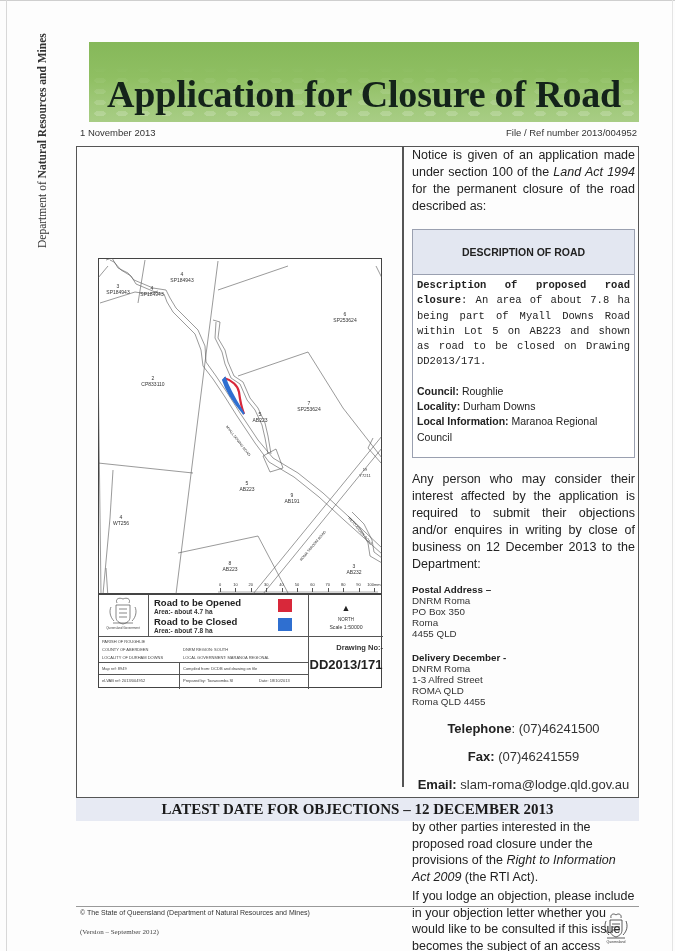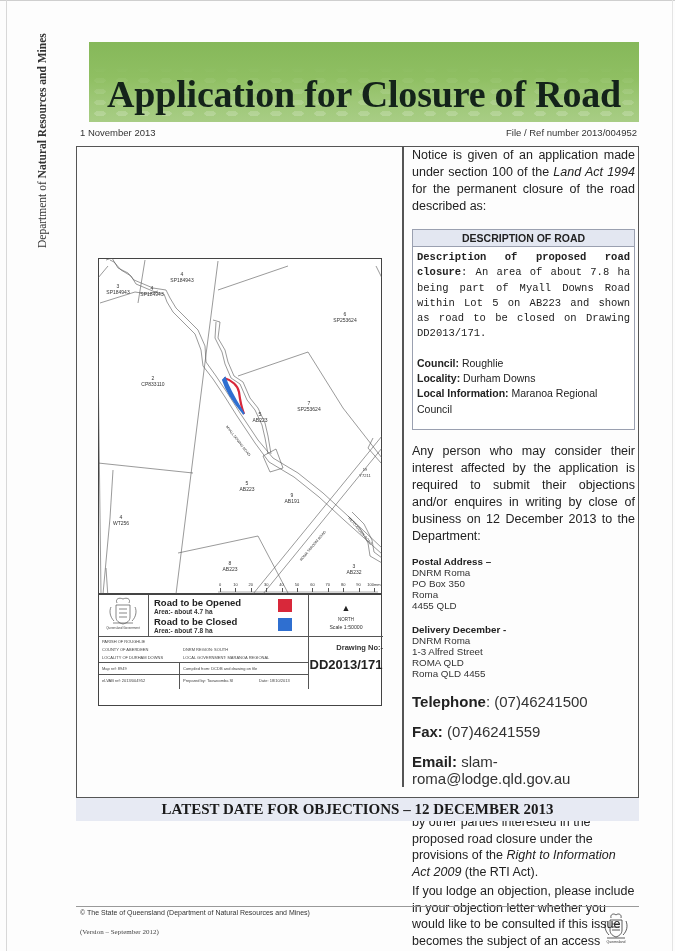--- a/index.html
+++ b/index.html
@@ -46,47 +46,47 @@
 
   .right-col { position: absolute; left: 412px; top: 147px; width: 223px; }
   .notice { font-size: 12.5px; line-height: 17px; text-align: justify; color: #222; }
   .notice i { font-style: italic; }
 
   .desc-box {
     margin-top: 14px; border: 1px solid #9aa0b0; background: #fff;
   }
   .desc-head {
     background: #e3e7f1; border-bottom: 1px solid #9aa0b0;
-    text-align: center; font-weight: bold; font-size: 10.5px; padding: 2px 0;
+    text-align: center; font-weight: bold; font-size: 10.5px; padding: 16px 0;
   }
   .desc-body { padding: 3px 4px 12px 4px; font-size: 10.5px; line-height: 15.3px; }
   .desc-body p { text-align: justify; font-family: Liberation Mono, monospace; }
   .desc-body .gap { height: 14px; }
 
   .objection-text { margin-top: 13px; font-size: 12.5px; line-height: 17px; text-align: justify; }
   .addr { margin-top: 11px; font-size: 9.8px; line-height: 11px; color: #333; }
   .addr b { color: #222; }
-  .contact { margin-top: 12px; font-size: 15px; color: #333; }
+  .contact { margin-top: 12px; font-size: 13px; color: #333; text-align: center; }
   .contact b { color: #222; }
   .para { margin-top: 3px; font-size: 12.5px; line-height: 16.5px; color: #222; }
   .para i { font-style: italic; }
 
   .deadline {
     position: absolute; left: 76px; top: 797px; width: 563px; height: 24px;
     background: #e7eaf3; border-top: 1.5px solid #555;
     font-family: "Liberation Serif", serif; font-weight: bold; font-size: 15px;
     text-align: center; line-height: 22px; color: #1a1a1a;
   }
 
   
   .map { position: absolute; left: 98px; top: 258px; width: 284px; height: 430px; }
   .map svg { position: absolute; left: 0; top: 0; }
   .map-text { position: absolute; font-size: 5px; color: #333; text-align: center; line-height: 6px; transform: translateX(-50%); white-space: nowrap; }
 
-  .legend { position: absolute; left: 98px; top: 594px; width: 284px; height: 112px; border: 1px solid #444; background: #fff; }
+  .legend { position: absolute; left: 98px; top: 594px; width: 284px; height: 94px; border: 1px solid #444; background: #fff; }
   .legend .cell { position: absolute; border: 1px solid #555; }
   .lg-crest { left: 0; top: 0; width: 50px; height: 42px; border-width: 0 1px 1px 0 !important; }
   .lg-key { left: 50px; top: 0; width: 160px; height: 42px; border-width: 0 1px 1px 0 !important; }
   .lg-north { left: 210px; top: 0; width: 74px; height: 42px; border-width: 0 0 1px 0 !important; }
   .lg-info { left: 0; top: 42px; width: 210px; height: 52px; border-width: 0 1px 0 0 !important; }
   .lg-draw { left: 210px; top: 42px; width: 74px; height: 52px; border: none !important; }
 
   .key-label { position: absolute; left: 5px; font-weight: bold; font-size: 9.5px; color: #222; }
   .key-area { position: absolute; left: 5px; font-size: 6.5px; font-weight: bold; color: #333; }
   .swatch { position: absolute; left: 129px; width: 14px; height: 13px; }

